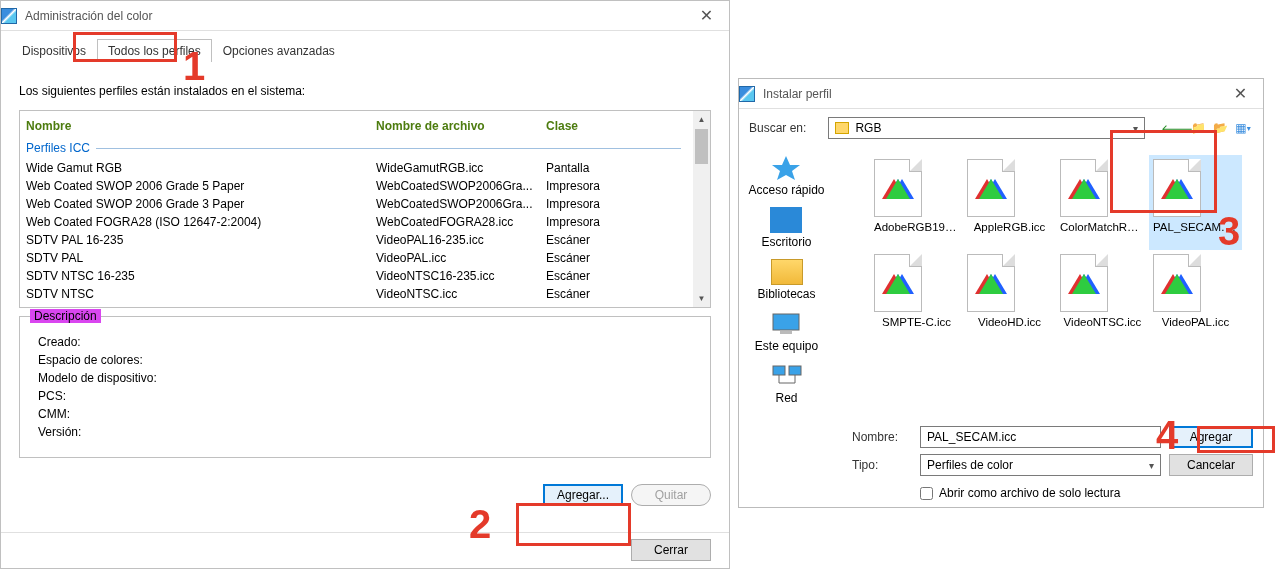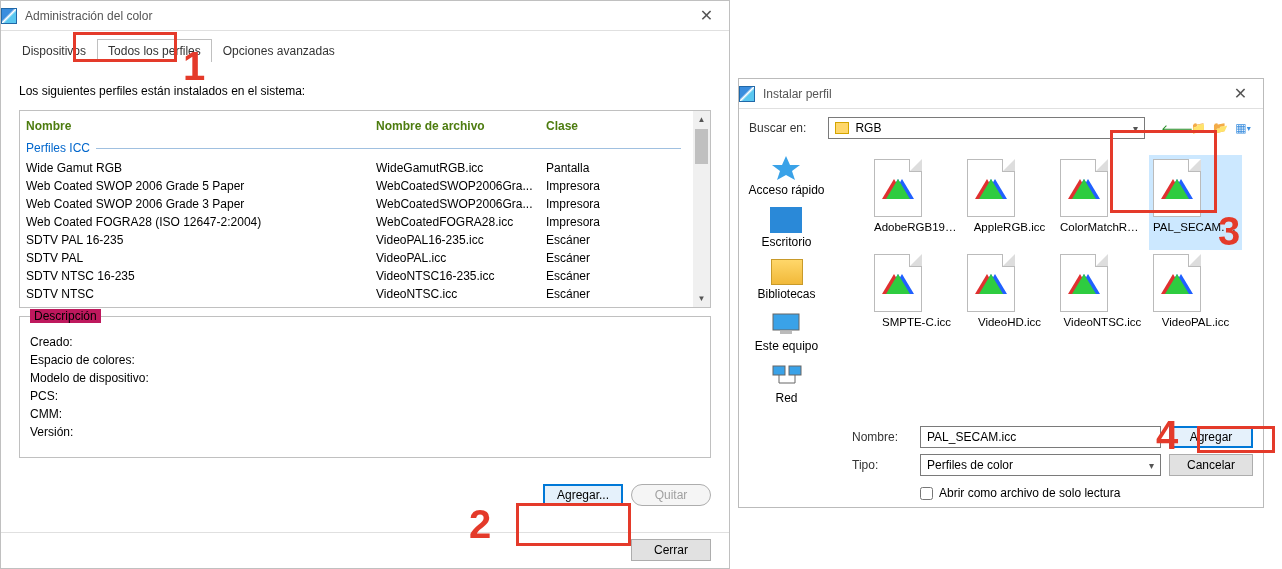--- a/index.html
+++ b/index.html
@@ -26,22 +26,22 @@
     .col-a { width: 170px; }
     .col-c { width: 120px; }
     .section-label { color: #0066cc; padding: 4px 0; display: flex; align-items: center; }
     .section-label::after { content:""; flex:1; height:1px; background:#a0c0e0; margin-left: 6px; margin-right: 6px; }
     .row { display: flex; padding: 2px 0; }
     .scrollbar { width: 17px; background: #f0f0f0; position: relative; }
     .sb-btn { position:absolute; width:15px; height:17px; background:#f0f0f0; left:1px; display:flex; align-items:center; justify-content:center; font-size:8px; color:#555; }
     .sb-thumb { position:absolute; top:18px; left:2px; width:13px; height:35px; background:#c0c0c0; }
 
     .desc-box { border: 1px solid #c0c0c0; margin-top: 8px; padding: 0 10px 14px 10px; position: relative; }
-    .desc-legend { position: relative; top: -8px; background:#be185d; padding:0 4px; display:inline-block; }
-    .desc-row { margin: 4px 0; }
+    .desc-legend { position: relative; top: -8px; background:#d946ef; padding:0 4px; display:inline-block; }
+    .desc-row { margin: 4px 8px; }
 
     .btn-row1 { display: flex; justify-content: flex-end; gap: 8px; padding: 14px 18px 8px 18px; }
     .btn-row2 { display: flex; justify-content: flex-end; padding: 6px 18px 10px 18px; border-top: 1px solid #e0e0e0; margin-top: 18px; }
     .btn { min-width: 80px; height: 22px; border: 1px solid #adadad; background: #e1e1e1; cursor: pointer; padding: 0 12px; }
     .btn.primary { border: 2px solid #0078d7; background:#e5f1fb; }
     .btn.disabled { color: #a0a0a0; background:#f5f5f5;border-radius:11px; }
 
     
     .win2 { position: absolute; left: 738px; top: 78px; width: 526px; height: 430px; border: 1px solid #bbb; background: #fff; }
     .toolbar2 { display:flex; align-items:center; gap:22px; padding: 8px 10px; }

